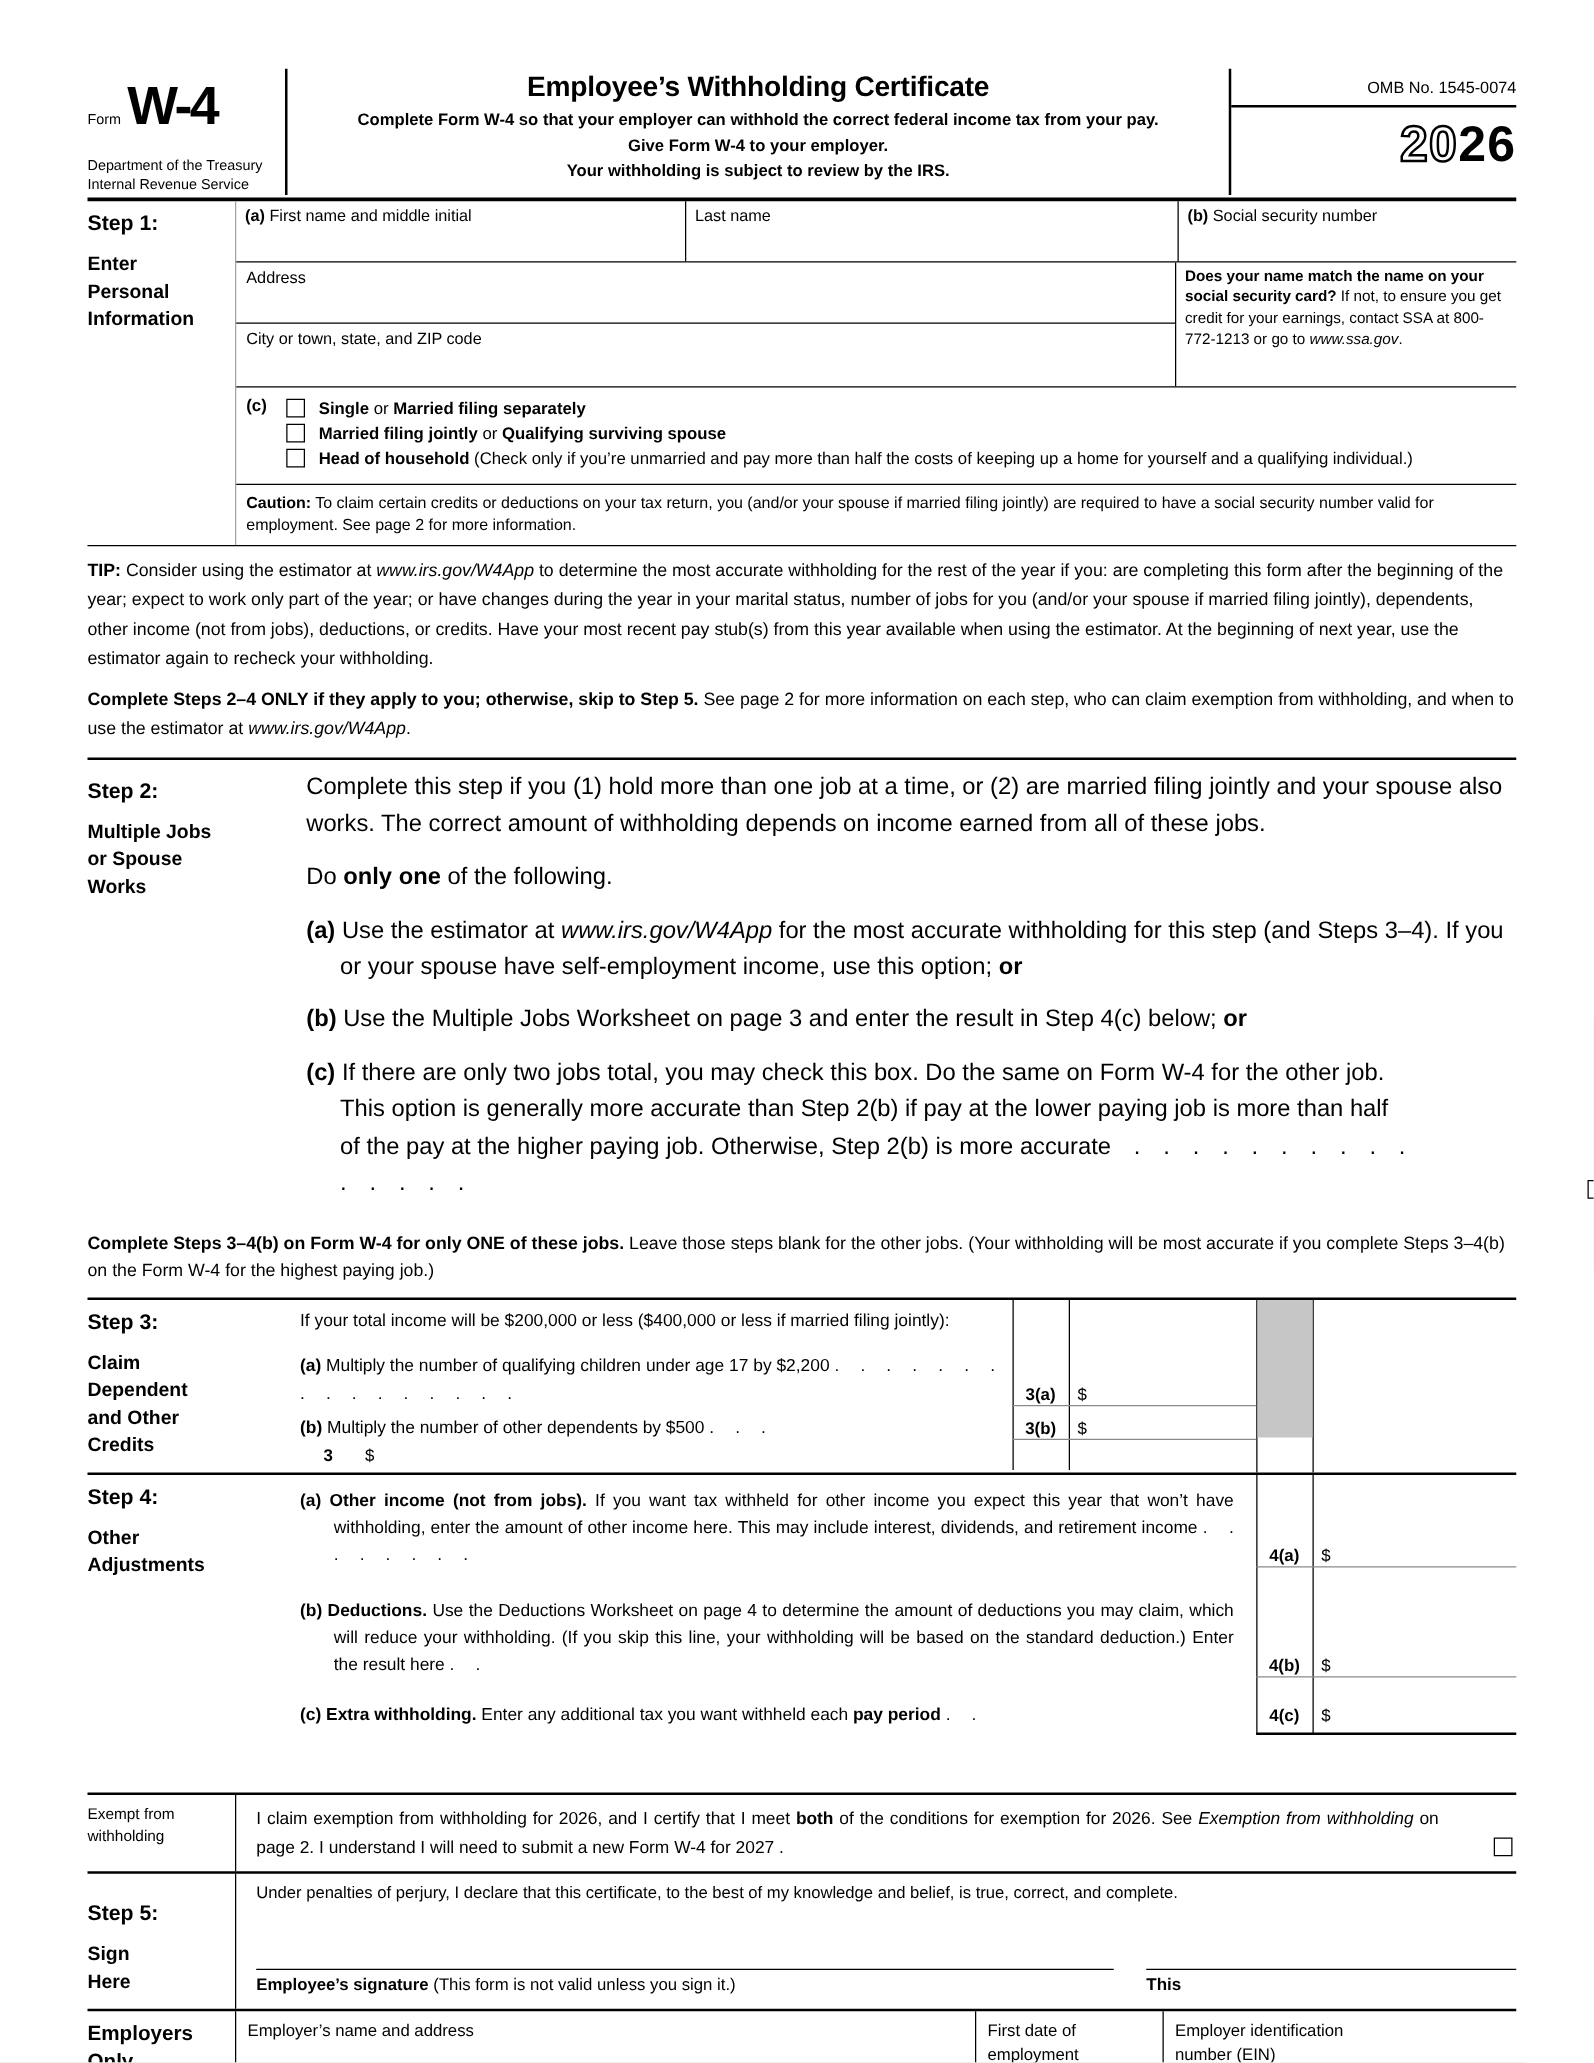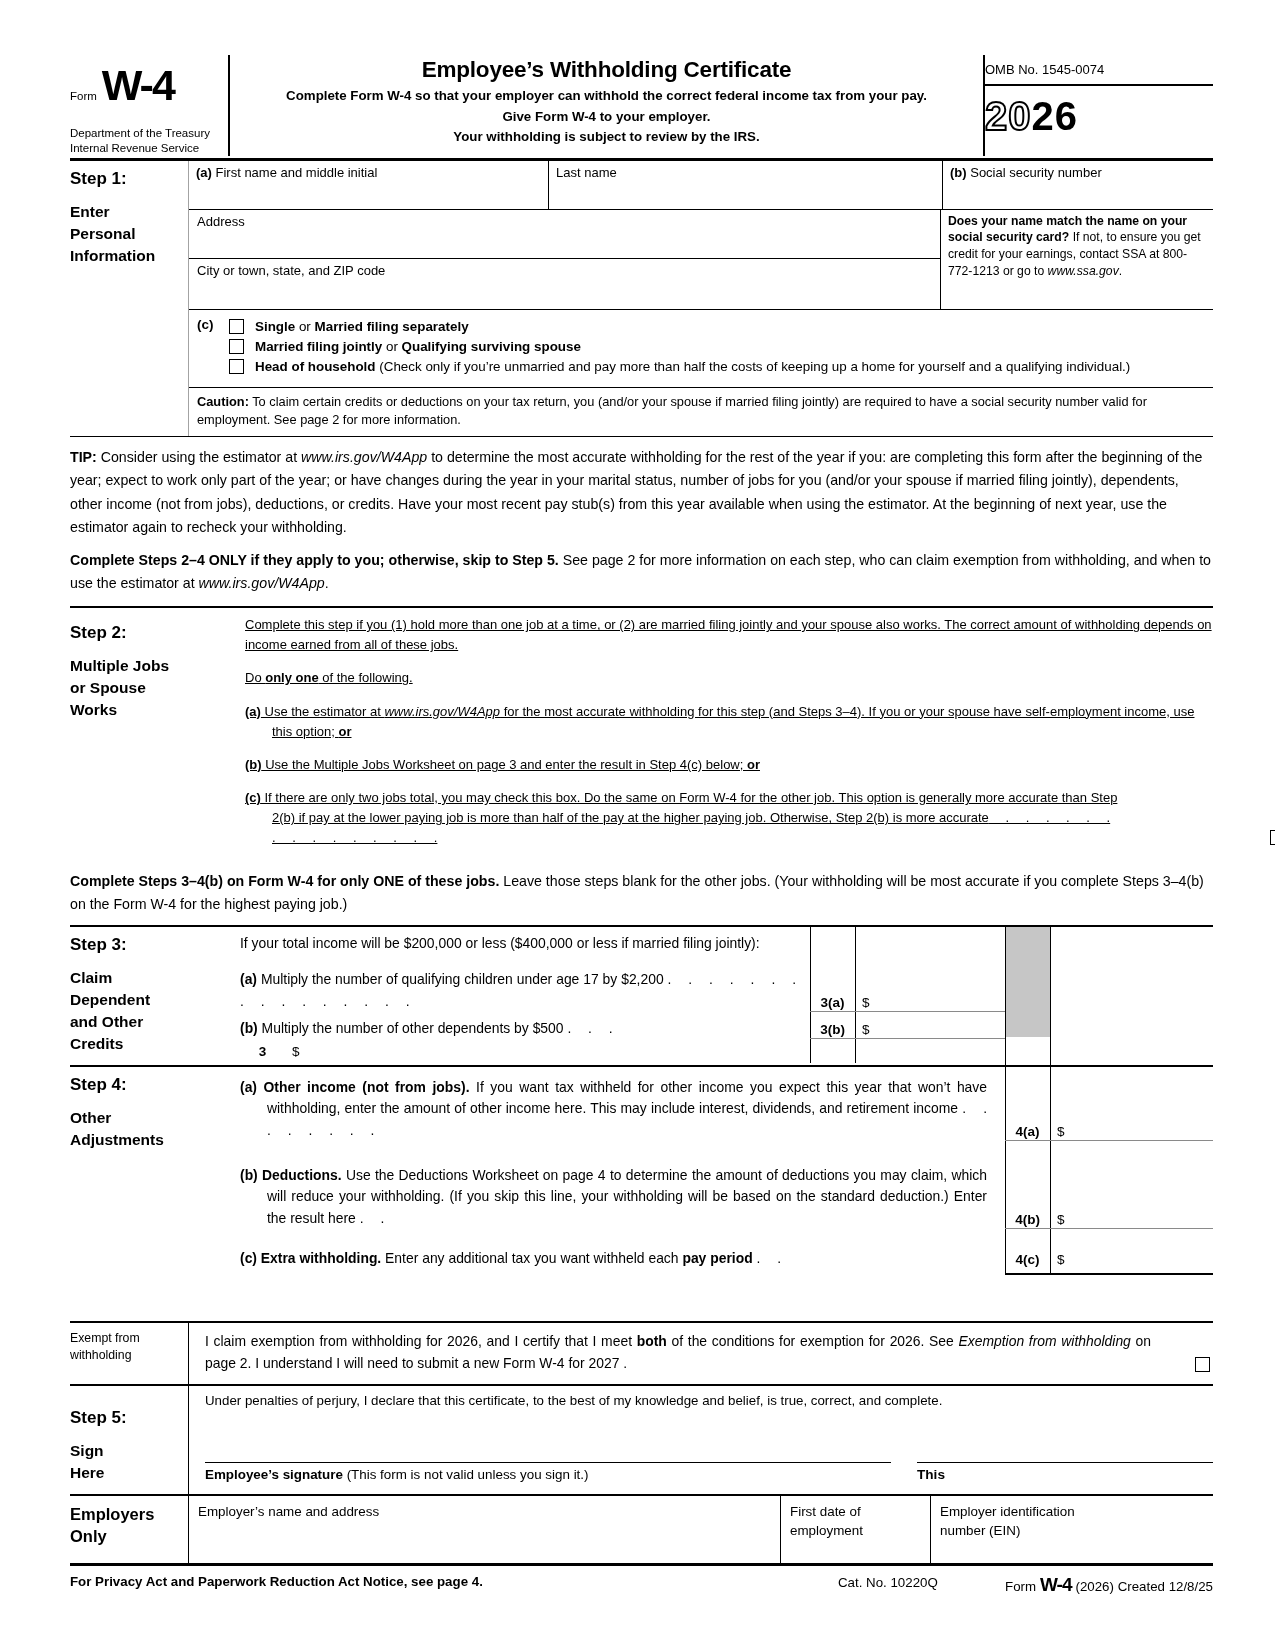--- a/index.html
+++ b/index.html
@@ -18,21 +18,21 @@
   
   .hdr { display:grid; grid-template-columns:158px 1fr 228px; border-bottom:3px solid #000; padding-bottom:2px; }
   .hdr-left { padding-top:6px; }
   .formline { display:flex; align-items:baseline; gap:5px; }
   .fw { font-size:11.5px; }
   .wn { font-size:43px; font-weight:700; letter-spacing:-2px; }
   .dept { font-size:11.5px; line-height:1.3; margin-top:16px; white-space:pre-line; }
   .hdr-center { border-left:2px solid #000; border-right:2px solid #000; text-align:center; padding:2px 12px 4px; }
   .title { font-size:22.5px; font-weight:700; letter-spacing:-0.2px; }
   .subt { font-size:13.3px; font-weight:700; line-height:1.55; margin-top:3px; }
-  .hdr-right { text-align:left; }
+  .hdr-right { text-align:right; }
   .omb { font-size:13px; padding:7px 0 7px; border-bottom:2.5px solid #000; }
   .year { font-size:40px; font-weight:700; margin-top:8px; letter-spacing:1px; font-family:"Liberation Sans",sans-serif; }
   .year .outline { color:#fff; -webkit-text-stroke:2px #000; }
 
   
   .s1 { display:grid; grid-template-columns:118px 1fr; border-bottom:1px solid #000; }
   .stepcol { padding-top:8px; }
   .step-label { font-size:17px; font-weight:700; }
   .step-sub { font-size:15.5px; font-weight:700; line-height:1.42; margin-top:12px; white-space:pre-line; }
   .s1-fields { border-left:1px solid #a3a3a3; }
@@ -50,21 +50,21 @@
   .c-opt .lbl { margin-left:11px; font-size:13.4px; }
   .s1-caution { padding:5px 8px 7px 8px; font-size:12.8px; line-height:1.42; }
 
   
   .tip { font-size:14.2px; line-height:1.64; padding:9px 0 0; }
   .note24 { font-size:14.2px; line-height:1.58; margin:10px 0 12px; }
   .note34 { font-size:14.2px; line-height:1.58; margin:9px 0 10px; }
 
   
   .step2 { display:grid; grid-template-columns:175px 1fr; border-top:2.5px solid #000; padding:7px 0 13px; }
-  .s2-body { font-size:13px; line-height:1.55;text-decoration:underline; }
+  .s2-body { font-size:19px; line-height:1.55; }
   .s2-body p { margin-bottom:13px; }
   .hang { padding-left:27px; text-indent:-27px; }
   .s2c { position:relative; padding-right:88px; margin-bottom:0 !important; }
   .s2c .cb { position:absolute; right:-72px; bottom:3px; }
 
   
   .step3 { display:flex; border-top:2.5px solid #000; }
   .s3-label { width:170px; }
   .s3-body { flex:1; position:relative; padding-bottom:4px; }
   .vl { position:absolute; width:1px; background:#000; top:0; }

